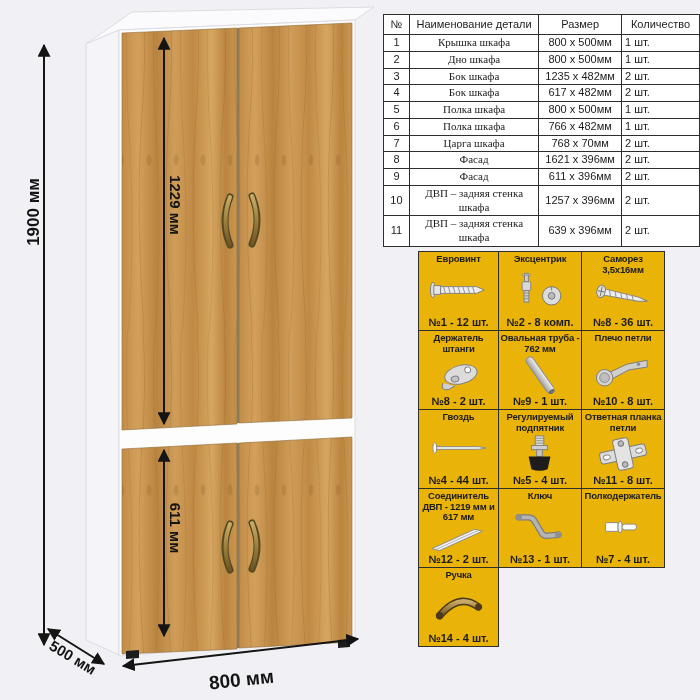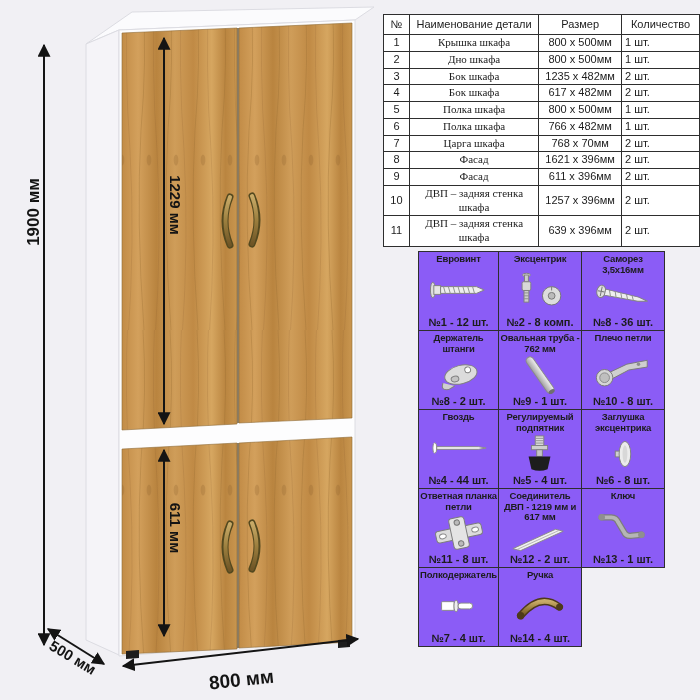--- a/index.html
+++ b/index.html
@@ -26,21 +26,21 @@
   .parts-table td.c1{width:130px;text-align:center;font-family:Liberation Serif, serif;}
   .parts-table td.c2{width:82px;text-align:center;}
   .parts-table td.c3{width:73px;}
 
   
   .hw-grid{
     position:absolute;left:418px;top:251px;
     display:grid;grid-template-columns:80px 83px 83px;grid-auto-rows:79px;
   }
   .hw-cell{
-    border:1px solid #2e2e2e;background:#8b5cf6;margin:0 -1px -1px 0;
+    border:1px solid #2e2e2e;background:#eab308;margin:0 -1px -1px 0;
     display:flex;flex-direction:column;align-items:center;justify-content:space-between;
     padding:2px 1px;box-sizing:border-box;overflow:hidden;
   }
   .hw-empty{border:none;background:transparent;}
   .hw-name{
     font-size:9.5px;font-weight:bold;color:#1c1c1c;text-align:center;
     line-height:1.12;letter-spacing:-0.2px;
   }
   .hw-count{font-size:11px;font-weight:bold;color:#1c1c1c;white-space:nowrap;}
   .hw-icon{flex:1;display:flex;align-items:center;justify-content:center;min-height:0;}
@@ -334,31 +334,20 @@
         <rect x="27" y="1" width="9" height="10" fill="#ddd" stroke="#808080"></rect>
         <path d="M27 3.5 h9 M27 6 h9 M27 8.5 h9" stroke="#909090"></path>
         <rect x="23" y="11" width="17" height="4.5" fill="#cfcfcf" stroke="#808080"></rect>
         <rect x="28.5" y="15.5" width="6" height="7" fill="#c4c4c4" stroke="#808080"></rect>
         <path d="M20 22.5 H43 L40 36 Q31.5 39.5 23 36 Z" fill="#1d1d1d"></path>
       </svg>
     </div>
     <div class="hw-count">№5 - 4 шт.</div>
   </div>
 
-  <div class="hw-cell">
-    <div class="hw-name">Заглушка эксцентрика</div>
-    <div class="hw-icon">
-      <svg width="62" height="36" viewBox="0 0 64 36">
-        <rect x="24" y="15" width="6" height="6" fill="#cfcfcf" stroke="#808080"></rect>
-        <ellipse cx="34" cy="18" rx="6" ry="13" fill="#ececec" stroke="#808080"></ellipse>
-        <ellipse cx="34" cy="18" rx="2.5" ry="9" fill="#d8d8d8"></ellipse>
-      </svg>
-    </div>
-    <div class="hw-count">№6 - 8 шт.</div>
-  </div>
 
   <div class="hw-cell">
     <div class="hw-name">Ответная планка петли</div>
     <div class="hw-icon">
       <svg width="62" height="40" viewBox="0 0 64 40">
         <g transform="rotate(-12 32 20)">
           <rect x="8" y="14" width="48" height="12" rx="3" fill="#dcdcdc" stroke="#7d7d7d"></rect>
           <rect x="24" y="4" width="16" height="32" rx="3" fill="#e4e4e4" stroke="#7d7d7d"></rect>
           <ellipse cx="15" cy="20" rx="3.5" ry="2.5" fill="#fff" stroke="#8a8a8a"></ellipse>
           <ellipse cx="49" cy="20" rx="3.5" ry="2.5" fill="#fff" stroke="#8a8a8a"></ellipse>

